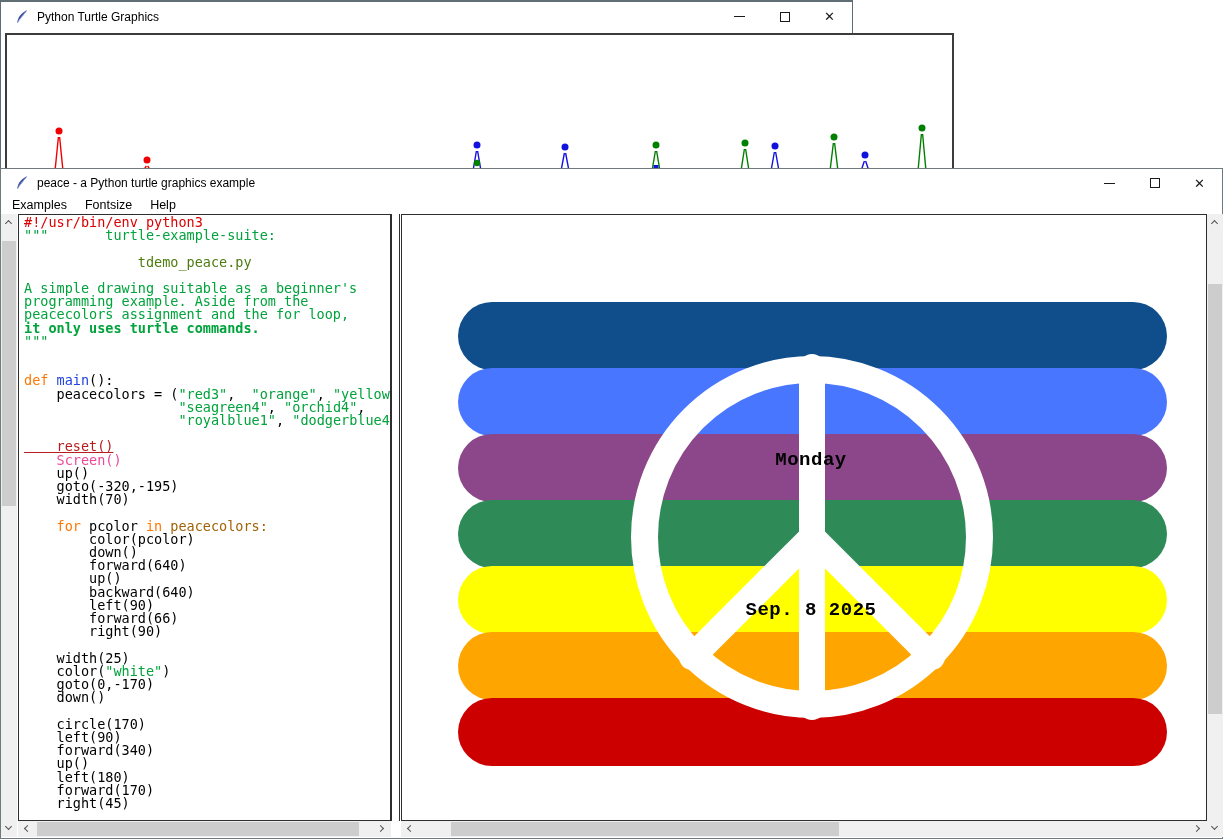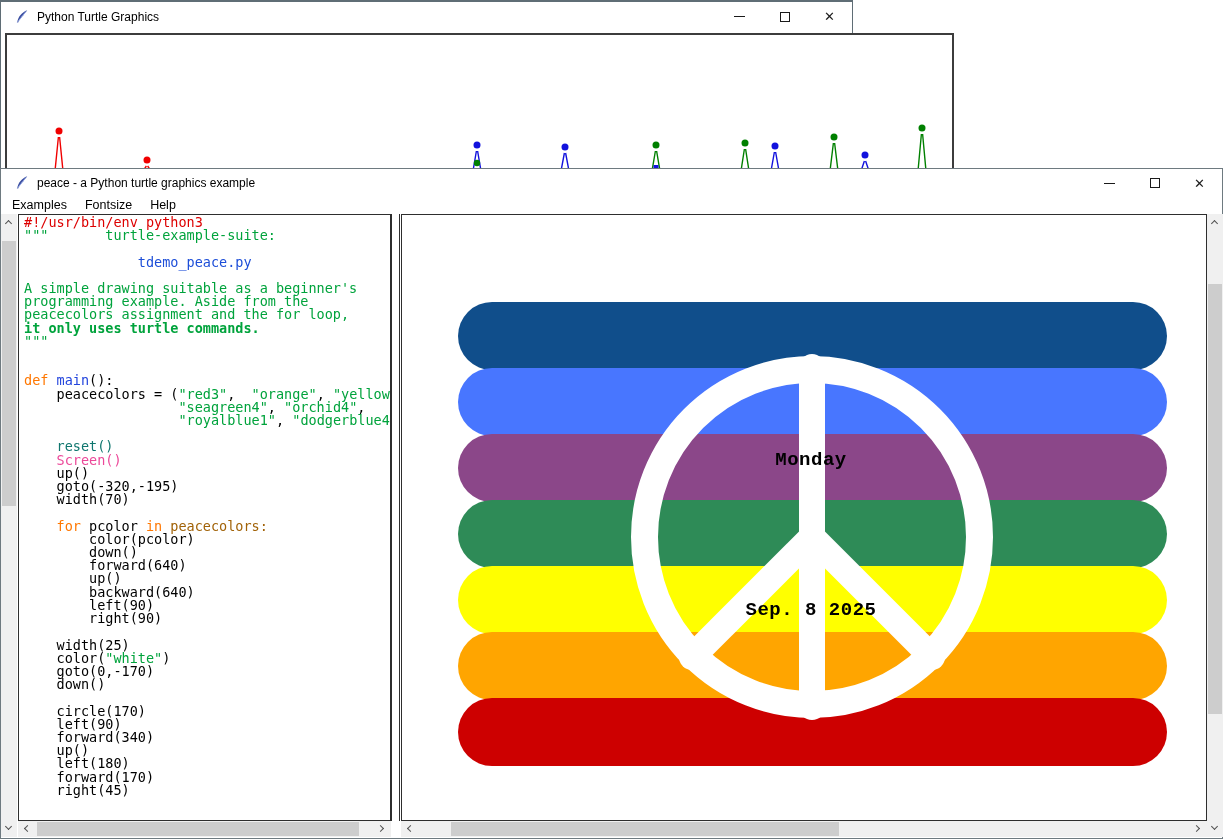--- a/index.html
+++ b/index.html
@@ -144,47 +144,48 @@
       <div class="sb-arrow" style="bottom:0;">
         <span class="chev down"></span>
         </div>
     </div>
 
     <div id="code-pane">
       <div id="code-lines">
           <div class="code-line"><span style="color: rgb(221, 0, 0);">#!/usr/bin/env python3</span></div>
           <div class="code-line"><span style="color: rgb(0, 163, 60);">"""       turtle-example-suite:</span></div>
           <div class="code-line"> </div>
-          <div class="code-line"><span style="color: #1d4ed8; text-align: center;">              tdemo_peace.py</span></div>
+          <div class="code-line"><span style="color: #4d7c0f; text-align: center;">              tdemo_peace.py</span></div>
           <div class="code-line"> </div>
           <div class="code-line"><span style="color: rgb(0, 163, 60);">A simple drawing suitable as a beginner's</span></div>
           <div class="code-line"><span style="color: rgb(0, 163, 60);">programming example. Aside from the</span></div>
           <div class="code-line"><span style="color: rgb(0, 163, 60);">peacecolors assignment and the for loop,</span></div>
           <div class="code-line"><span style="color: rgb(0, 163, 60); font-weight: bold;">it only uses turtle commands.</span></div>
           <div class="code-line"><span style="color: rgb(0, 163, 60);">"""</span></div>
           <div class="code-line"> </div>
           <div class="code-line"> </div>
           <div class="code-line"><span style="color: rgb(255, 119, 0);">def</span><span style="color: rgb(0, 0, 0);"> </span><span style="color: rgb(34, 68, 221);">main</span><span style="color: rgb(0, 0, 0);">():</span></div>
           <div class="code-line"><span style="color: rgb(0, 0, 0);">    peacecolors = (</span><span style="color: rgb(0, 163, 60);">"red3"</span><span style="color: rgb(0, 0, 0);">,  </span><span style="color: rgb(0, 163, 60);">"orange"</span><span style="color: rgb(0, 0, 0);">, </span><span style="color: rgb(0, 163, 60);">"yellow"</span></div>
           <div class="code-line"><span style="color: rgb(0, 0, 0);">                   </span><span style="color: rgb(0, 163, 60);">"seagreen4"</span><span style="color: rgb(0, 0, 0);">, </span><span style="color: rgb(0, 163, 60);">"orchid4"</span><span style="color: rgb(0, 0, 0);">,</span></div>
           <div class="code-line"><span style="color: rgb(0, 0, 0);">                   </span><span style="color: rgb(0, 163, 60);">"royalblue1"</span><span style="color: rgb(0, 0, 0);">, </span><span style="color: rgb(0, 163, 60);">"dodgerblue4"</span></div>
           <div class="code-line"> </div>
-          <div class="code-line"><span style="color: #0f766e;">    reset()</span></div>
+          <div class="code-line"><span style="color: #b91c1c; text-decoration: underline;">    reset()</span></div>
           <div class="code-line"><span style="color: #ec4899;">    Screen()</span></div>
           <div class="code-line"><span style="color: rgb(0, 0, 0);">    up()</span></div>
           <div class="code-line"><span style="color: rgb(0, 0, 0);">    goto(-320,-195)</span></div>
           <div class="code-line"><span style="color: rgb(0, 0, 0);">    width(70)</span></div>
           <div class="code-line"> </div>
           <div class="code-line"><span style="color: rgb(0, 0, 0);">    </span><span style="color: rgb(255, 119, 0);">for</span><span style="color: rgb(0, 0, 0);"> pcolor </span><span style="color: rgb(255, 119, 0);">in</span><span style="color: #a16207;"> peacecolors:</span></div>
           <div class="code-line"><span style="color: rgb(0, 0, 0);">        color(pcolor)</span></div>
           <div class="code-line"><span style="color: rgb(0, 0, 0);">        down()</span></div>
           <div class="code-line"><span style="color: rgb(0, 0, 0);">        forward(640)</span></div>
           <div class="code-line"><span style="color: rgb(0, 0, 0);">        up()</span></div>
           <div class="code-line"><span style="color: rgb(0, 0, 0);">        backward(640)</span></div>
           <div class="code-line"><span style="color: rgb(0, 0, 0);">        left(90)</span></div>
+          <div class="code-line"><span style="color: rgb(0, 0, 0);">        forward(66)</span></div>
           <div class="code-line"><span style="color: rgb(0, 0, 0);">        right(90)</span></div>
           <div class="code-line"> </div>
           <div class="code-line"><span style="color: rgb(0, 0, 0);">    width(25)</span></div>
           <div class="code-line"><span style="color: rgb(0, 0, 0);">    color(</span><span style="color: rgb(0, 163, 60);">"white"</span><span style="color: rgb(0, 0, 0);">)</span></div>
           <div class="code-line"><span style="color: rgb(0, 0, 0);">    goto(0,-170)</span></div>
           <div class="code-line"><span style="color: rgb(0, 0, 0);">    down()</span></div>
           <div class="code-line"> </div>
           <div class="code-line"><span style="color: rgb(0, 0, 0);">    circle(170)</span></div>
           <div class="code-line"><span style="color: rgb(0, 0, 0);">    left(90)</span></div>
           <div class="code-line"><span style="color: rgb(0, 0, 0);">    forward(340)</span></div>

